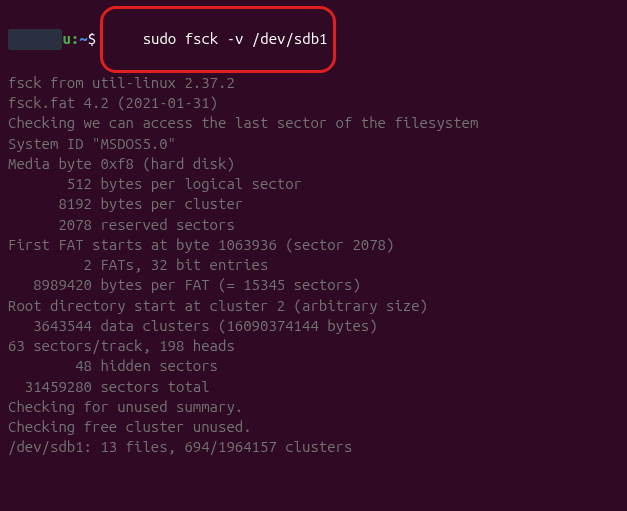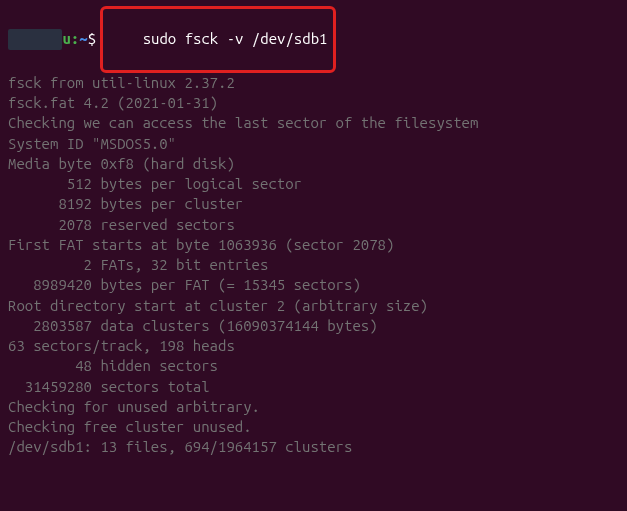--- a/index.html
+++ b/index.html
@@ -37,21 +37,21 @@
     .path {
       color: #4a8de8;
       font-weight: bold;
     }
     .prompt-symbol {
       color: #ffffff;
       margin: 0 4px 0 0;
     }
     .cmd-highlight {
       border: 3px solid #e02020;
-      border-radius: 6px;
+      border-radius: 16px;
       padding: 0 6px;
       color: #ffffff;
       white-space: pre;
       display: inline-block;
     }
     .output {
       white-space: pre;
       color: #737373;
     }
   </style>
@@ -75,20 +75,20 @@
     <div class="output">Checking we can access the last sector of the filesystem</div>
     <div class="output">System ID "MSDOS5.0"</div>
     <div class="output">Media byte 0xf8 (hard disk)</div>
     <div class="output">       512 bytes per logical sector</div>
     <div class="output">      8192 bytes per cluster</div>
     <div class="output">      2078 reserved sectors</div>
     <div class="output">First FAT starts at byte 1063936 (sector 2078)</div>
     <div class="output">         2 FATs, 32 bit entries</div>
     <div class="output">   8989420 bytes per FAT (= 15345 sectors)</div>
     <div class="output">Root directory start at cluster 2 (arbitrary size)</div>
-    <div class="output">   2803587 data clusters (16090374144 bytes)</div>
+    <div class="output">   3643544 data clusters (16090374144 bytes)</div>
     <div class="output">63 sectors/track, 198 heads</div>
     <div class="output">        48 hidden sectors</div>
     <div class="output">  31459280 sectors total</div>
-    <div class="output">Checking for unused arbitrary.</div>
+    <div class="output">Checking for unused summary.</div>
     <div class="output">Checking free cluster unused.</div>
     <div class="output">/dev/sdb1: 13 files, 694/1964157 clusters</div>
   </div>
 
 </body></html>

